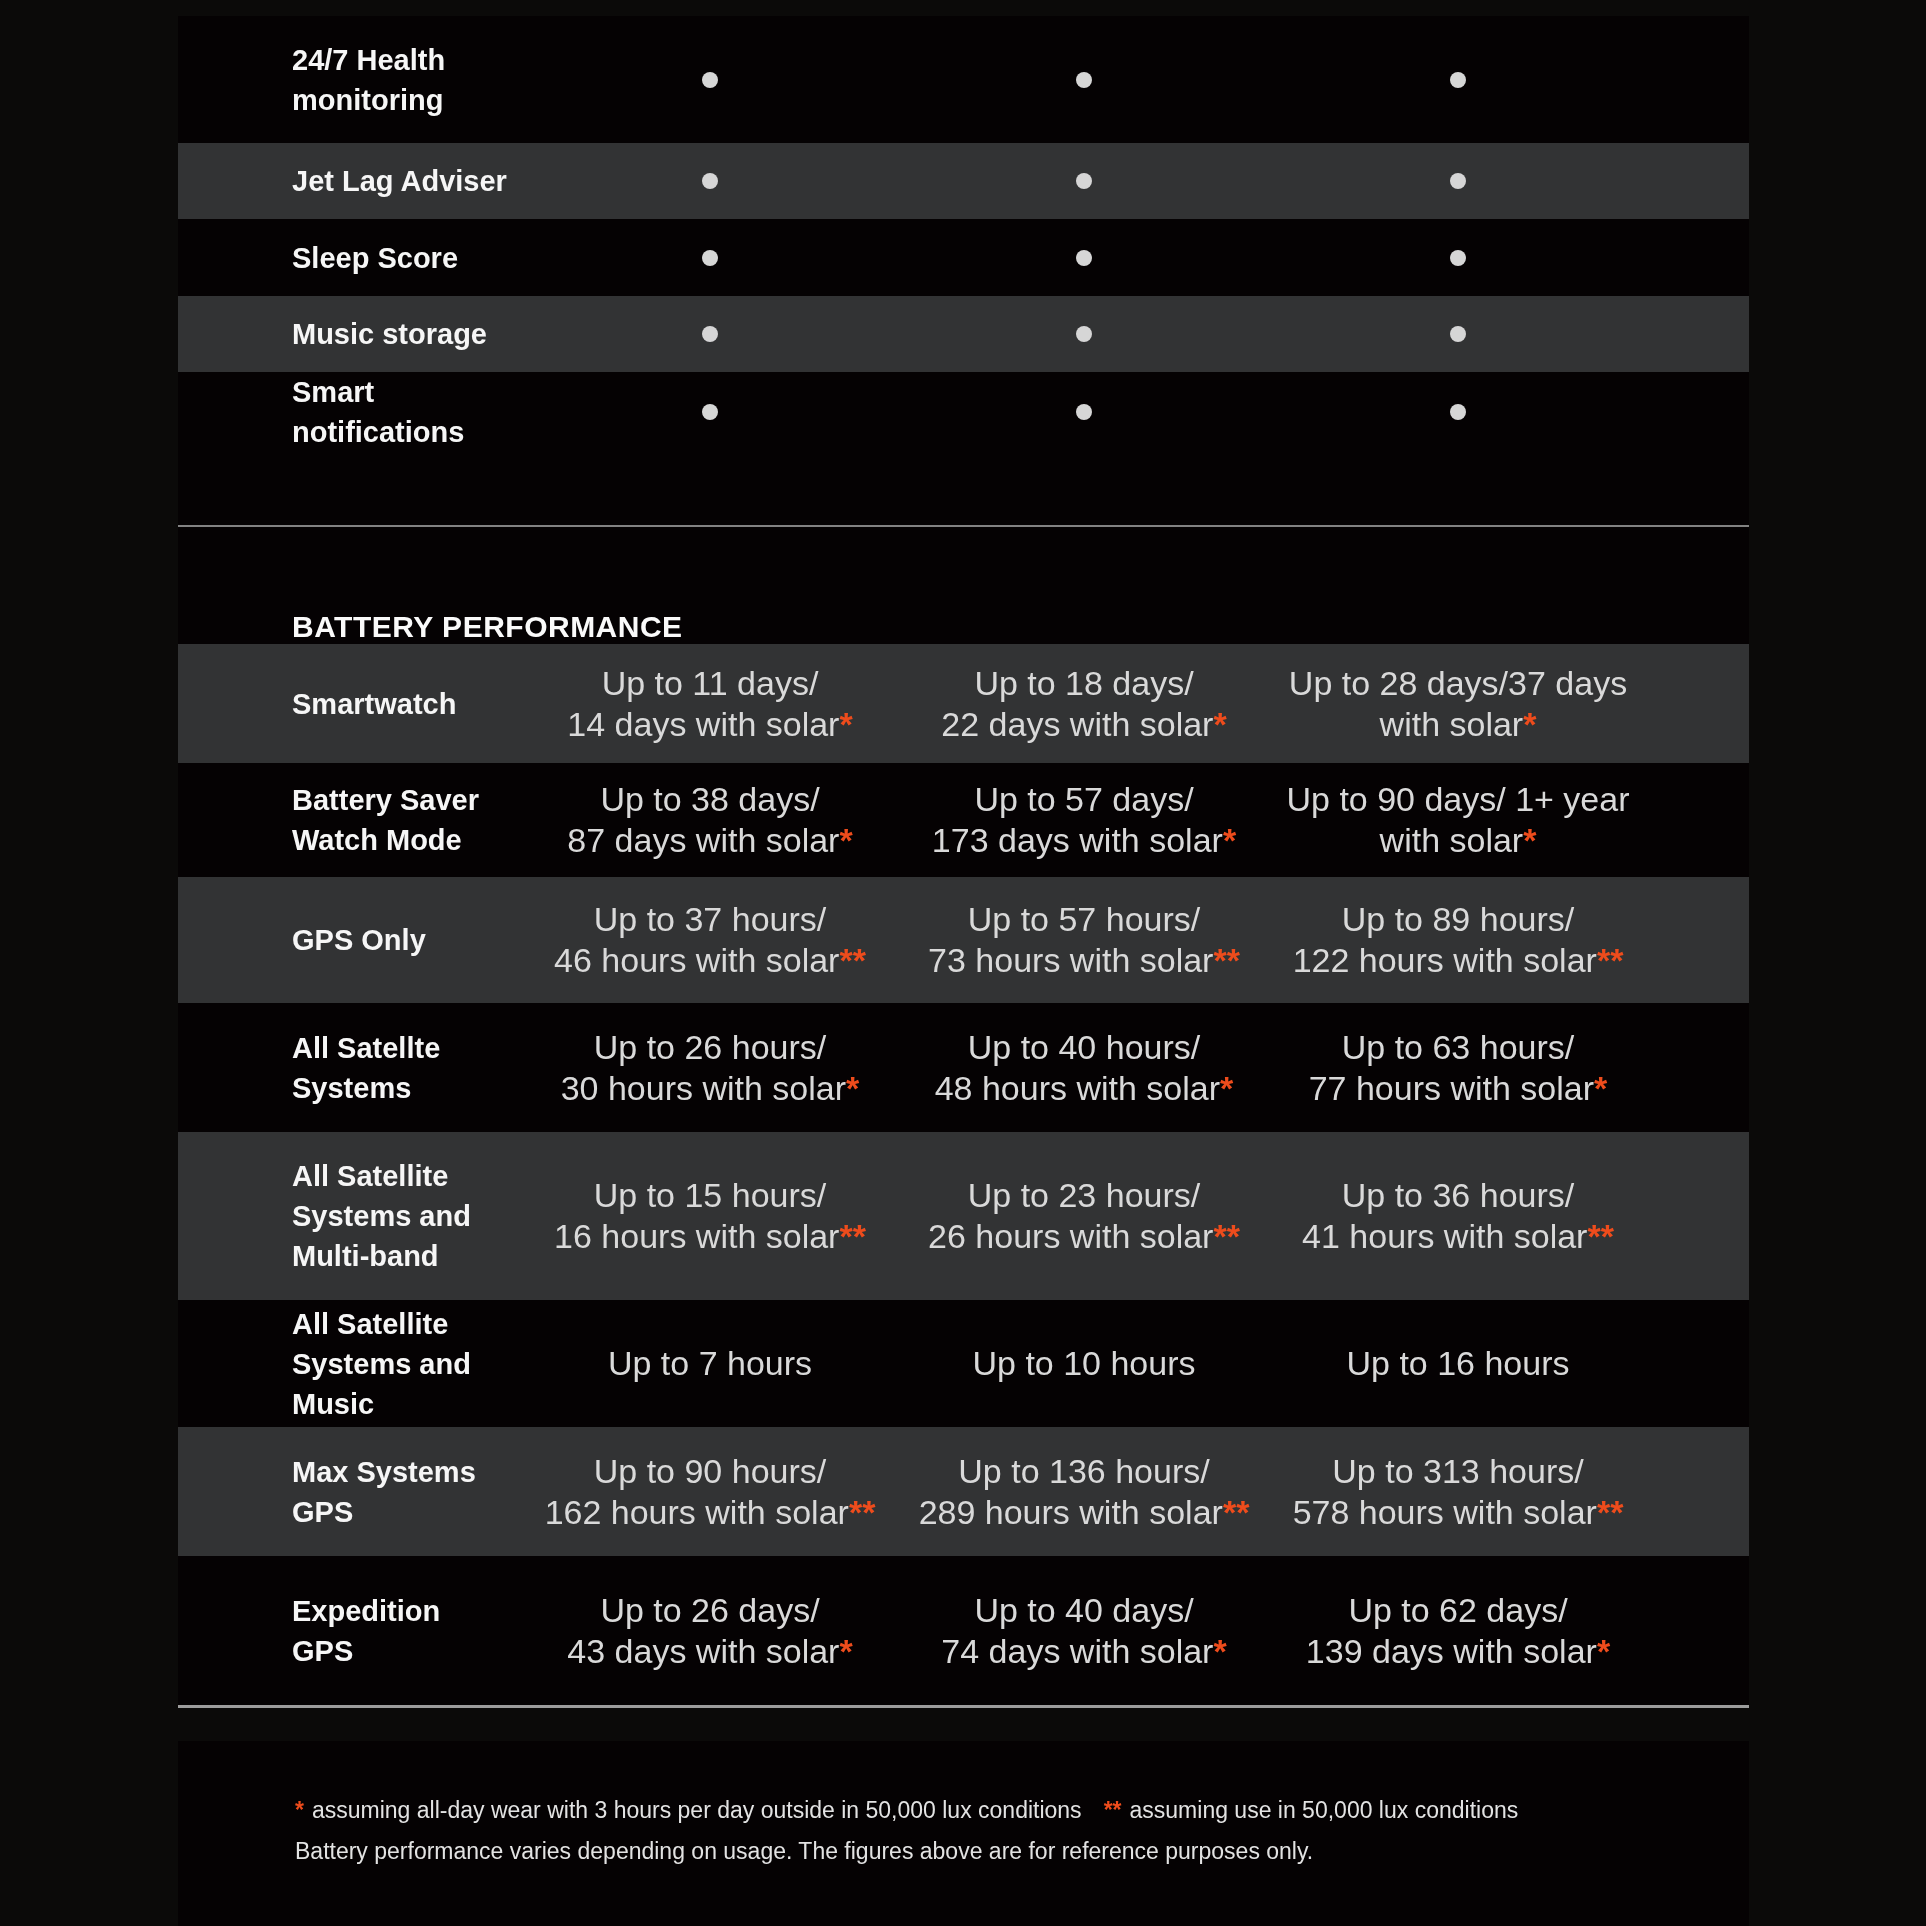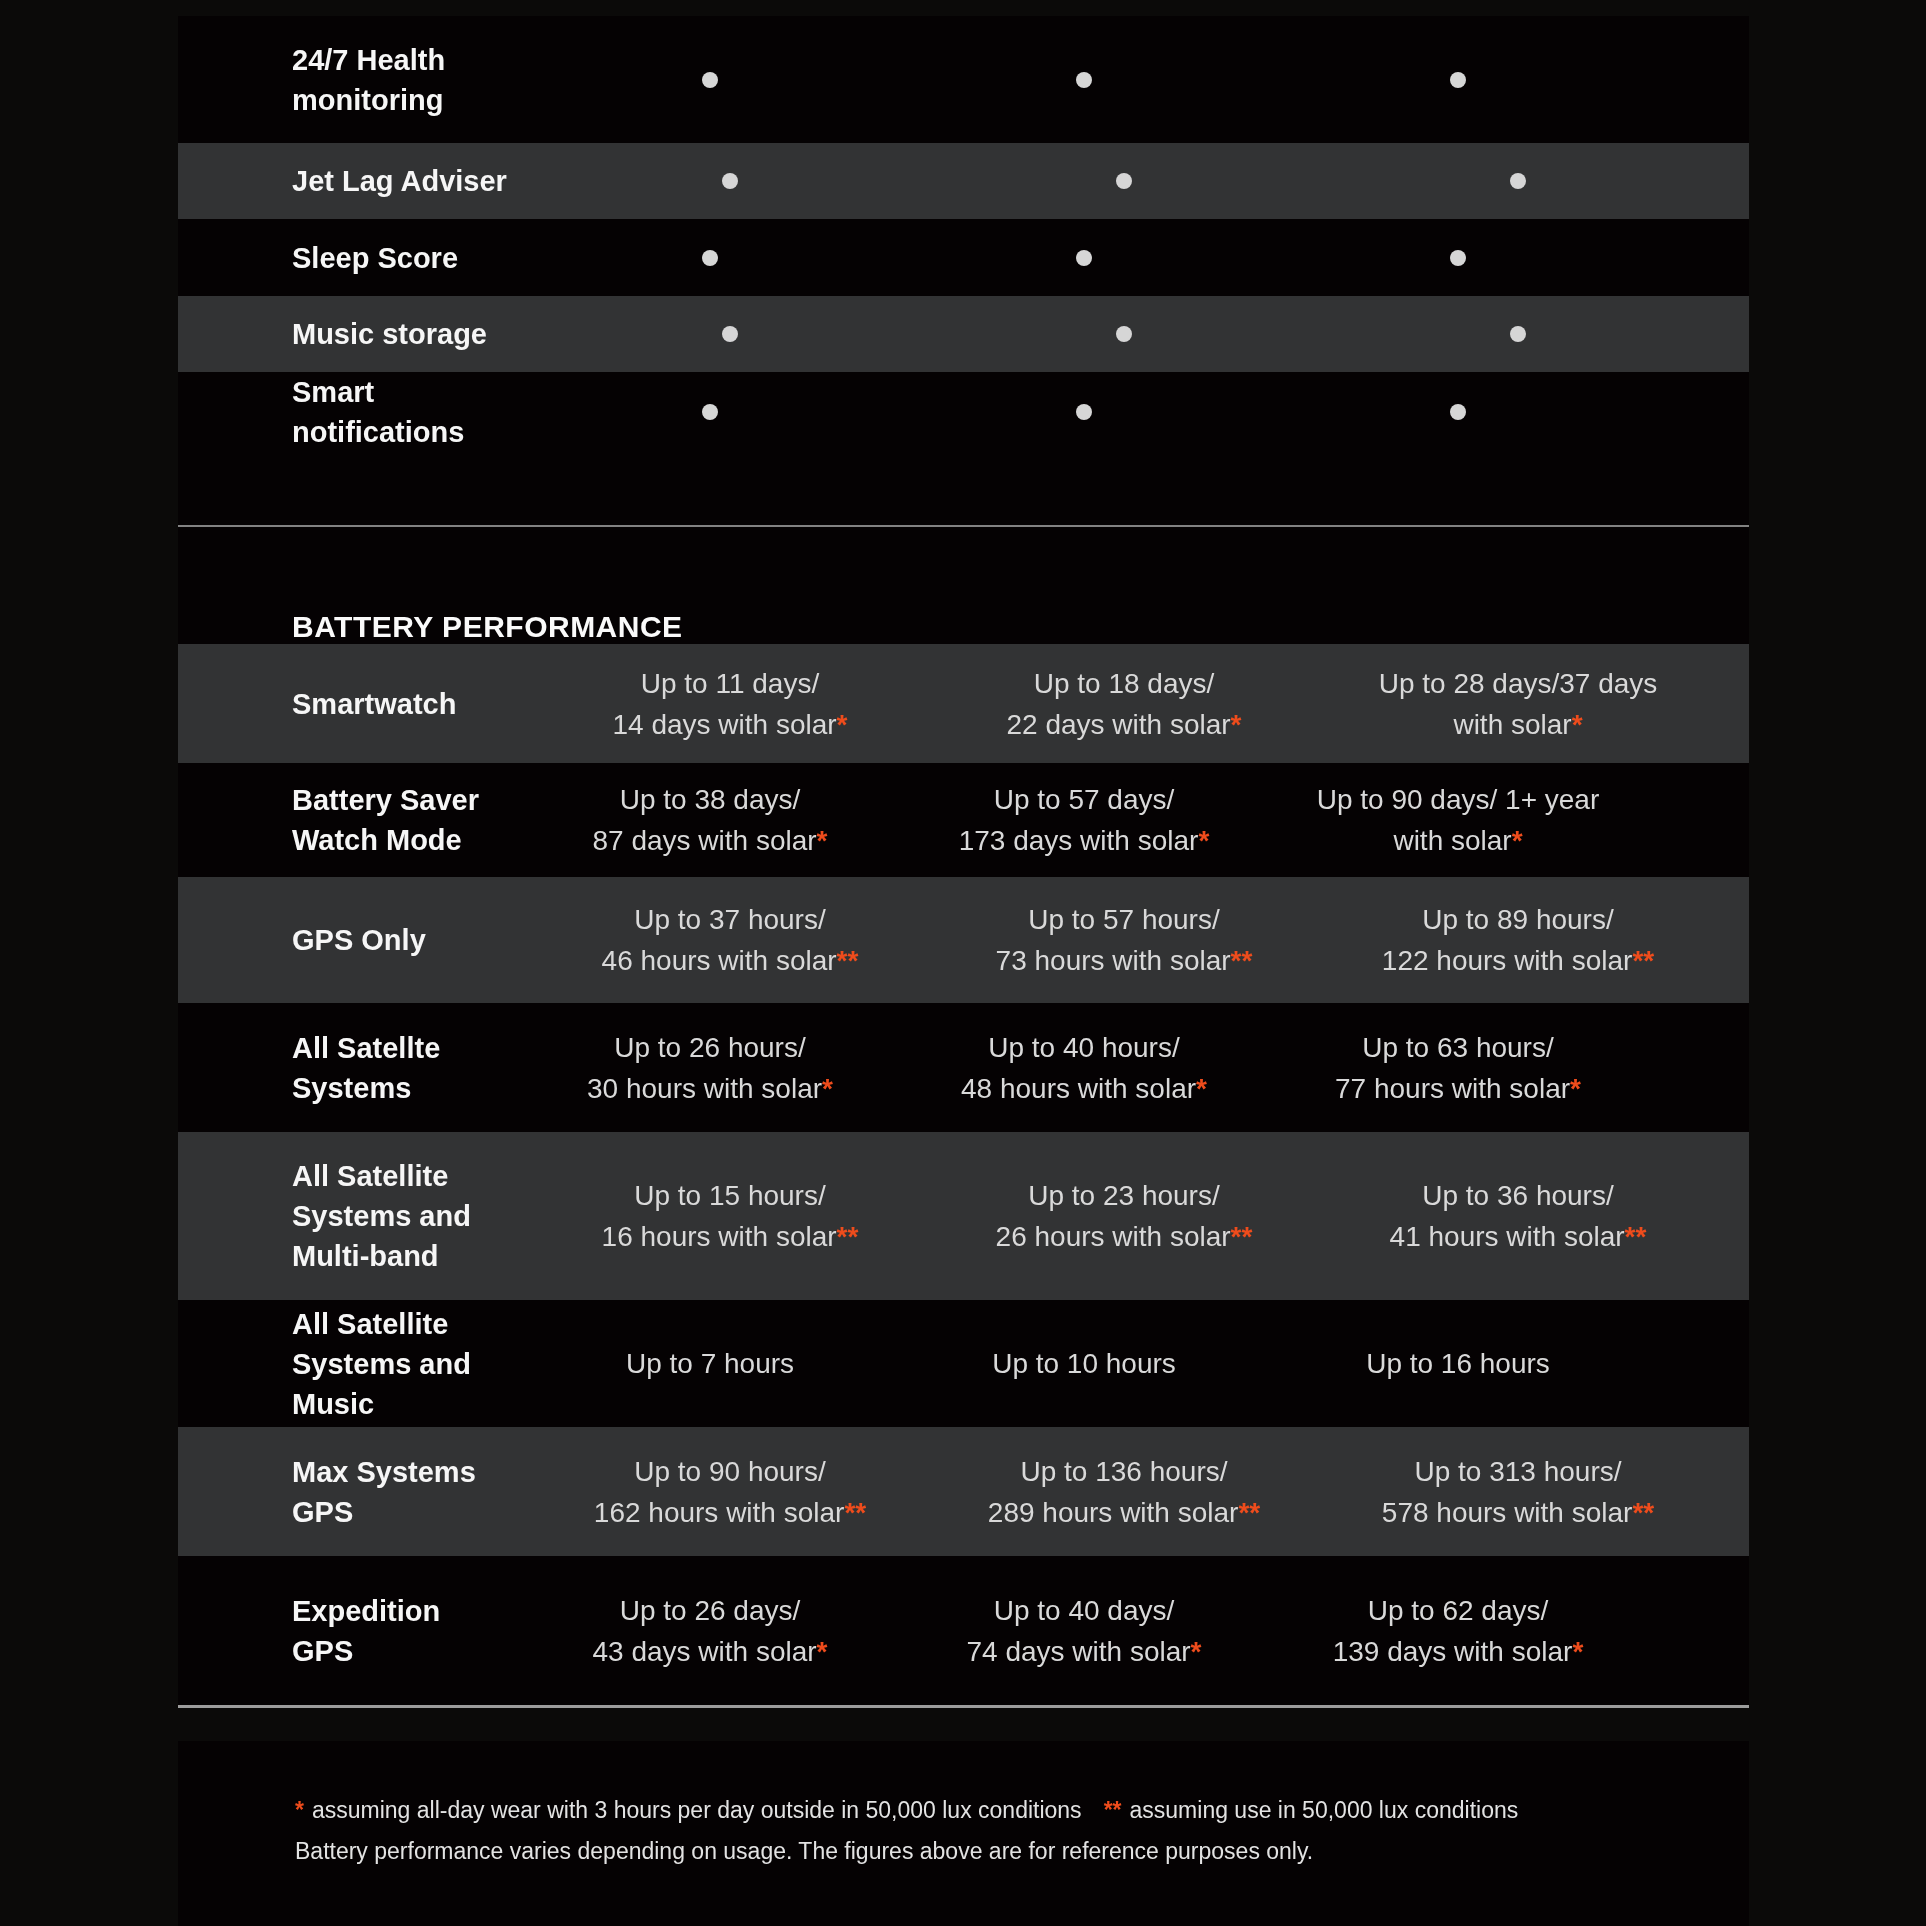--- a/index.html
+++ b/index.html
@@ -19,21 +19,21 @@
     height: 1927px;
   }
   .row {
     display: grid;
     grid-template-columns: 231px 374px 374px 374px;
     padding-left: 114px;
     align-items: center;
     box-sizing: border-box;
   }
   .dark { background: #050203; }
-  .gray { background: #323334; gap: 20px; }
+  .gray { background: #323334; }
 
   
   #features > .row:nth-child(1) { height: 127px; }
   #features > .row:nth-child(2) { height: 76px; }
   #features > .row:nth-child(3) { height: 77px; }
   #features > .row:nth-child(4) { height: 76px; }
   #features > .row:nth-child(5) { height: 76px; }
   .filler { height: 77px; background: #050203; }
 
   .divider { height: 2px; background: #828282; }
@@ -81,21 +81,21 @@
   .dot {
     width: 16px;
     height: 16px;
     border-radius: 50%;
     background: #d6d6d6;
   }
 
   .cell {
     text-align: center;
     color: #d9d9d9;
-    font-size: 28px;
+    font-size: 34px;
     line-height: 41px;
   }
   .vline { display: block; }
   .ast {
     color: #ee4c1c;
     font-weight: bold;
   }
 
   .footer {
     background: #050203;

